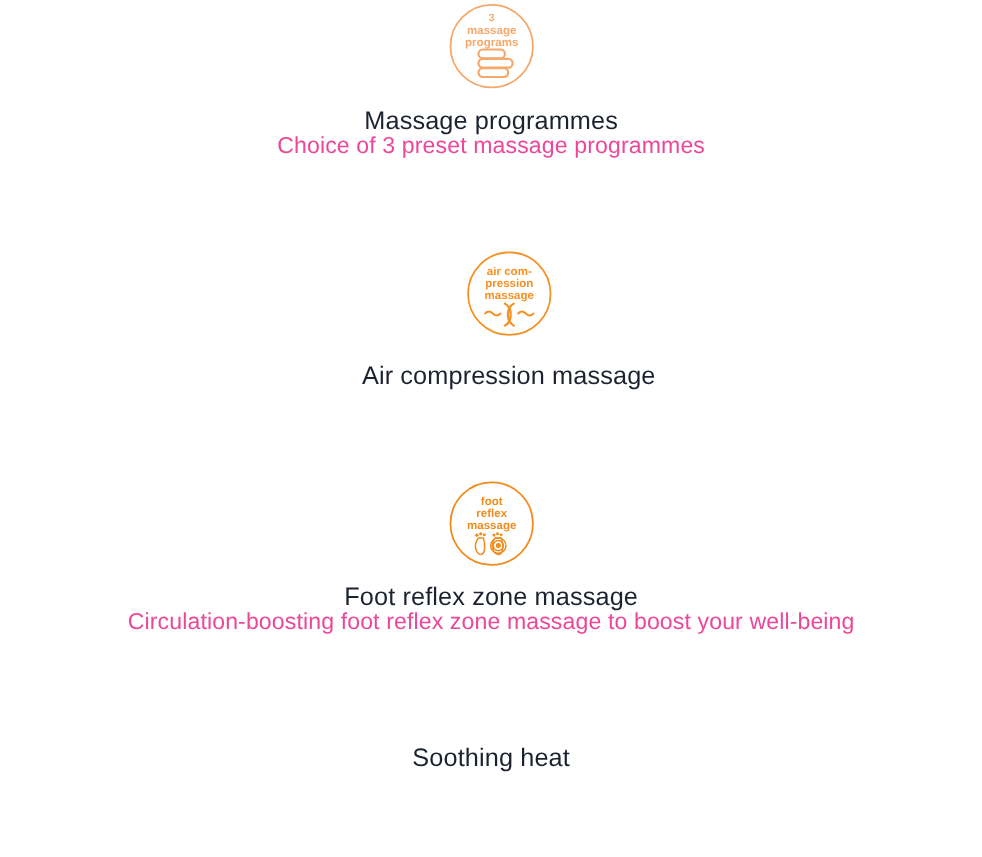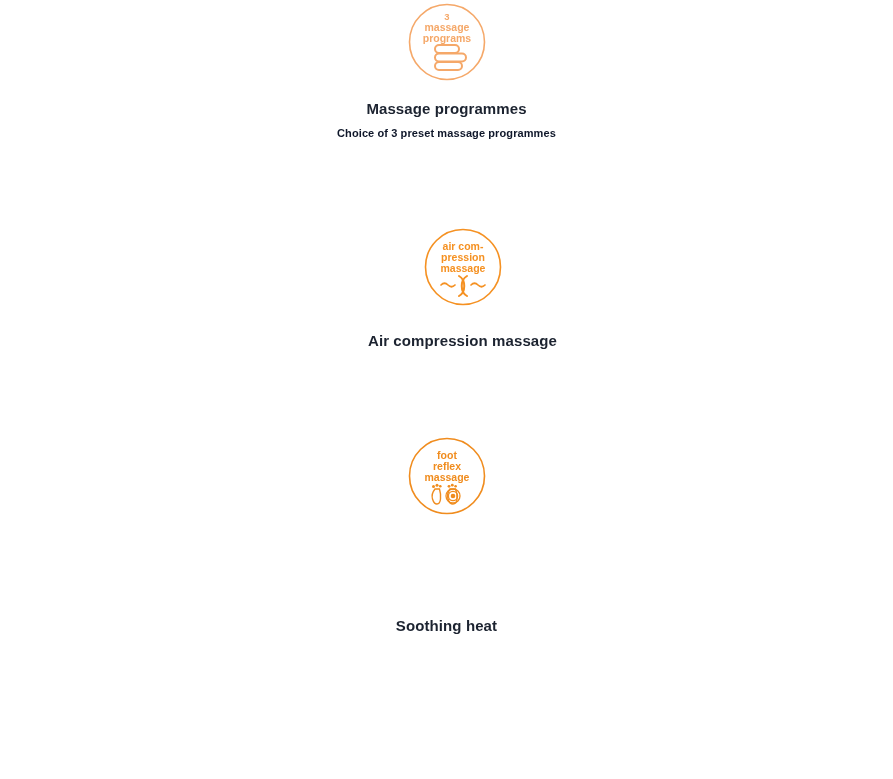--- a/index.html
+++ b/index.html
@@ -31,33 +31,33 @@
     display: flex;
     justify-content: center;
     align-items: center;
   }
 
   .feature-icon {
     display: block;
   }
 
   .feature-title {
-    font-size: 15px;
-    font-weight: bold;
+    font-size: 23px;
+    font-weight: normal;
     color: #1c2330;
     letter-spacing: 0.1px;
     margin: 0;
     padding: 0;
     line-height: 24px;
   }
 
   .feature-desc {
-    font-size: 11px;
-    font-weight: bold;
-    color: #0f172a;
+    font-size: 21px;
+    font-weight: normal;
+    color: #ec4899;
     letter-spacing: 0.1px;
     margin: 0;
     padding: 0;
     line-height: 24px;
   }
 
   
   #feature-0 { padding-top: 2px; }
   #feature-0 .text-block { margin-top: 15px; }
   #feature-1 { padding-top: 82px; padding-left: 16px; }
@@ -123,20 +123,24 @@
 
         <path d="M43 53 q-3.5 5 -2 10 q1.5 5 5 5 q3.5 0 4 -5 q0.5 -5 -1.5 -10 z" fill="none" stroke="#f08c1e" stroke-width="1.4"></path>
         <circle cx="42" cy="50.3" r="1.4" fill="#f08c1e"></circle>
         <circle cx="45.3" cy="49.2" r="1.4" fill="#f08c1e"></circle>
         <circle cx="48.6" cy="50.2" r="1.3" fill="#f08c1e"></circle>
         <circle cx="46" cy="60" r="7" fill="none" stroke="#f08c1e" stroke-width="1.3"></circle>
         <circle cx="46" cy="60" r="4.6" fill="none" stroke="#f08c1e" stroke-width="1.3"></circle>
         <circle cx="46" cy="60" r="2.3" fill="#f08c1e"></circle>
       </svg>
     </div>
+    <div class="text-block">
+      <div class="feature-title">Foot reflex zone massage</div>
+      <div class="feature-desc">Circulation-boosting foot reflex zone massage to boost your well-being</div>
+    </div>
   </div>
 
   <div class="feature" id="feature-3">
     <div class="text-block">
       <div class="feature-title">Soothing heat</div>
 
     </div>
   </div>
 
 </div>

